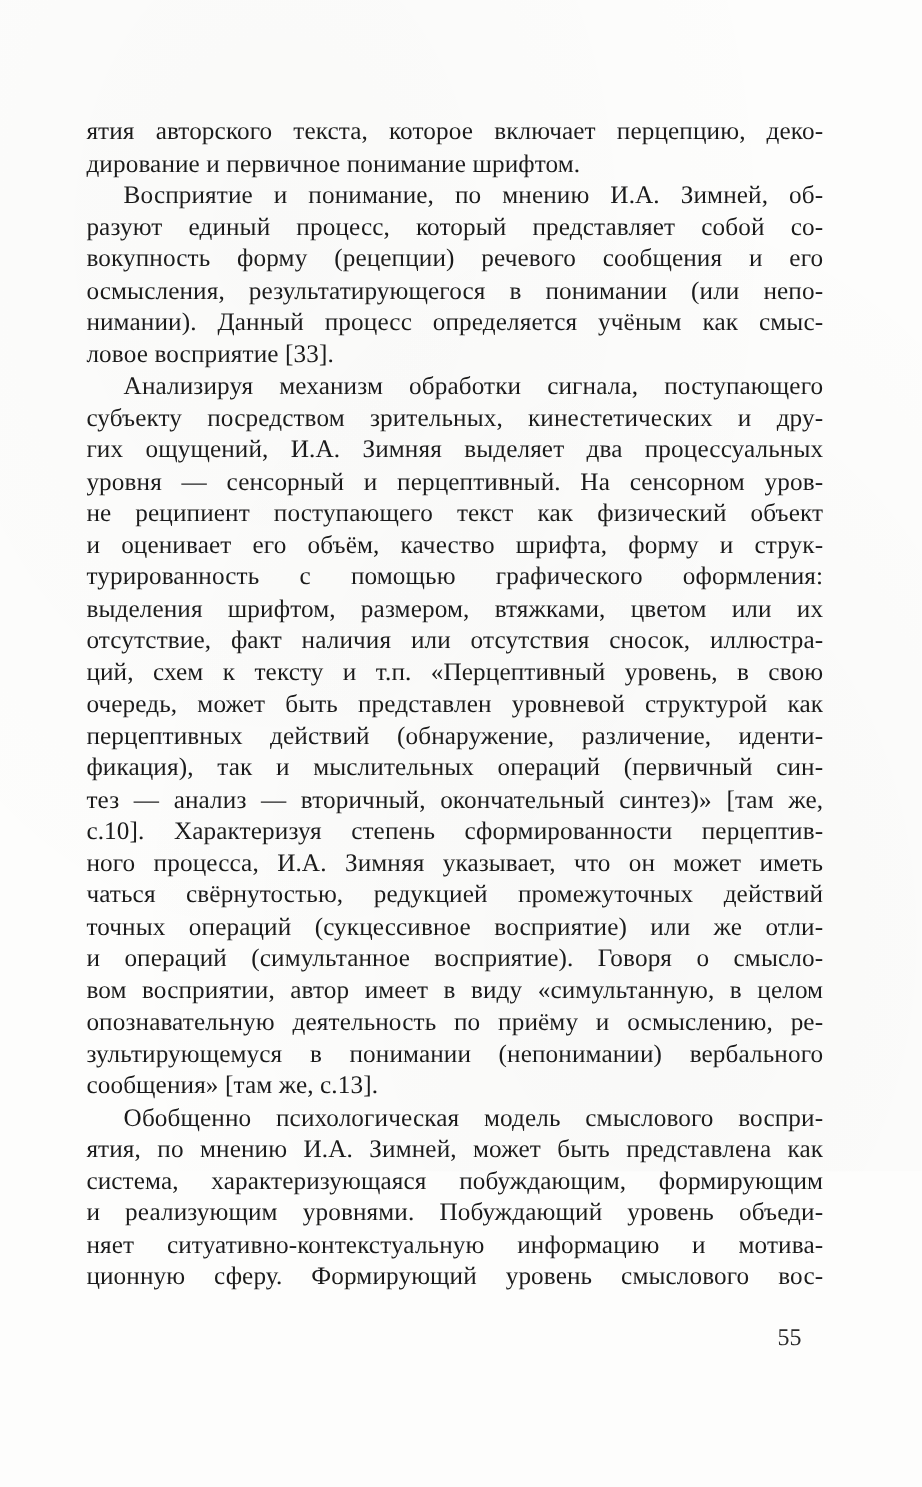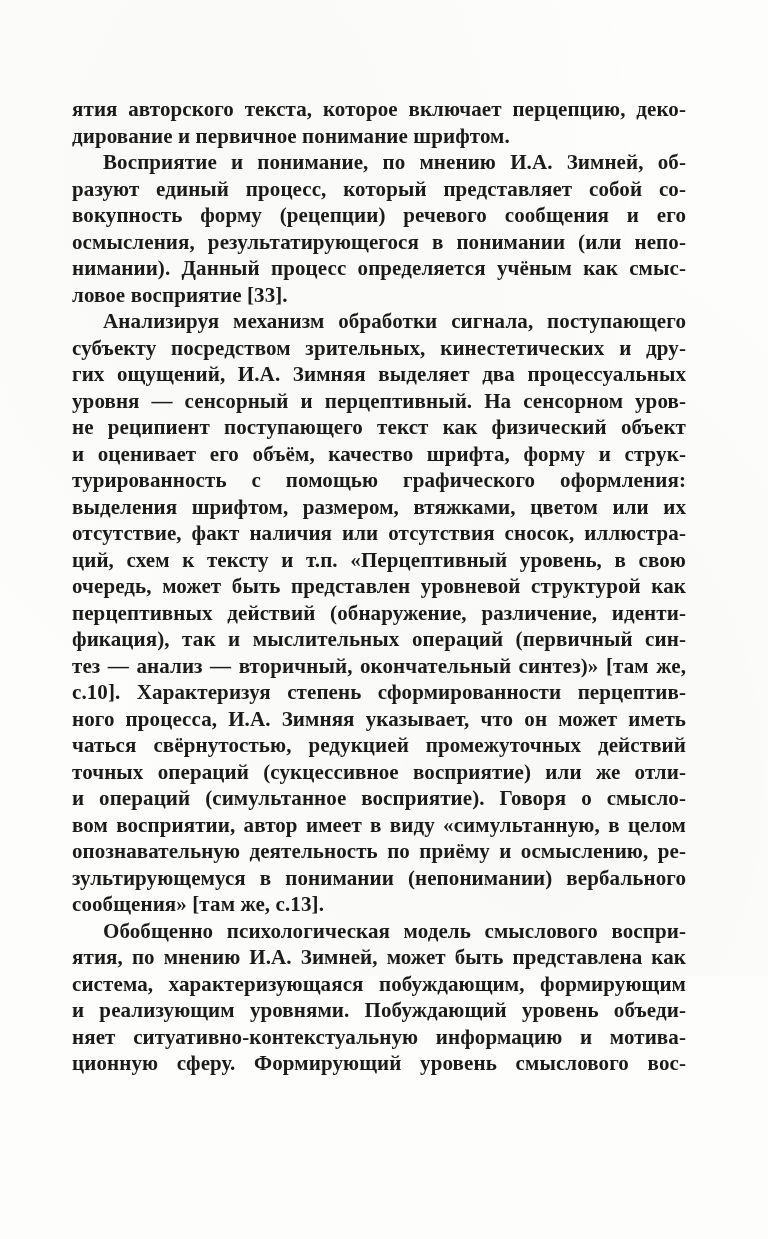--- a/index.html
+++ b/index.html
@@ -17,21 +17,20 @@
   }
   .page {
     position: absolute;
     top: 0; left: 0;
     width: 768px;
     height: 976px;
     background:
       radial-gradient(ellipse at 30% 20%, rgba(0,0,0,0.015), transparent 60%),
       radial-gradient(ellipse at 70% 80%, rgba(0,0,0,0.018), transparent 60%),
       #fdfdfc;
-    font-weight: bold;
   }
   .text-block {
     position: absolute;
     left: 72px;
     top: 96px;
     width: 614px;
     font-size: 21px;
     line-height: 26.5px;
     letter-spacing: 0.1px;
   }
@@ -109,13 +108,14 @@
       </div>
       <div class="para">
         <div class="line indent">Обобщенно психологическая модель смыслового воспри-</div>
         <div class="line">ятия, по мнению И.А. Зимней, может быть представлена как</div>
         <div class="line">система, характеризующаяся побуждающим, формирующим</div>
         <div class="line">и реализующим уровнями. Побуждающий уровень объеди-</div>
         <div class="line">няет ситуативно-контекстуальную информацию и мотива-</div>
         <div class="line">ционную сферу. Формирующий уровень смыслового вос-</div>
       </div>
     </div>
+  <div class="folio">55</div>
 </div>
 
 </body></html>

